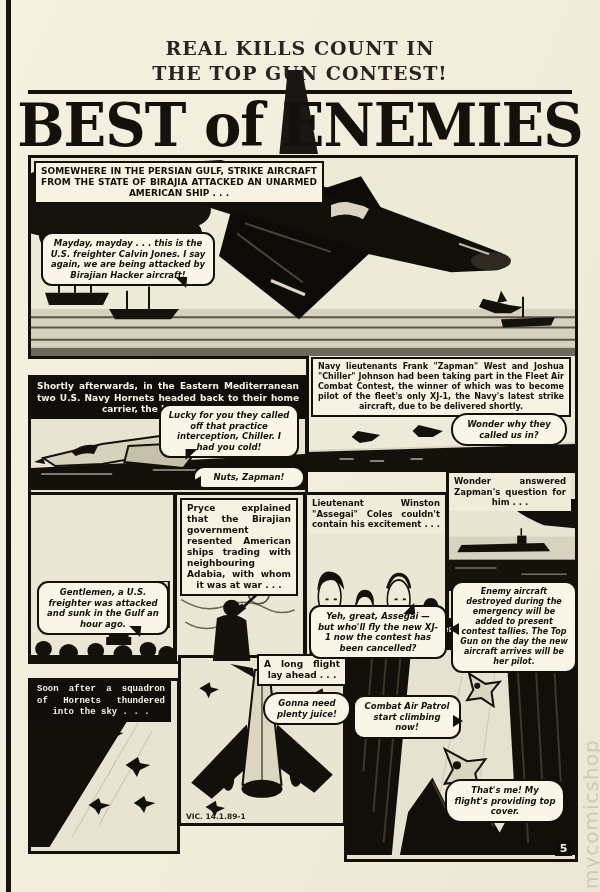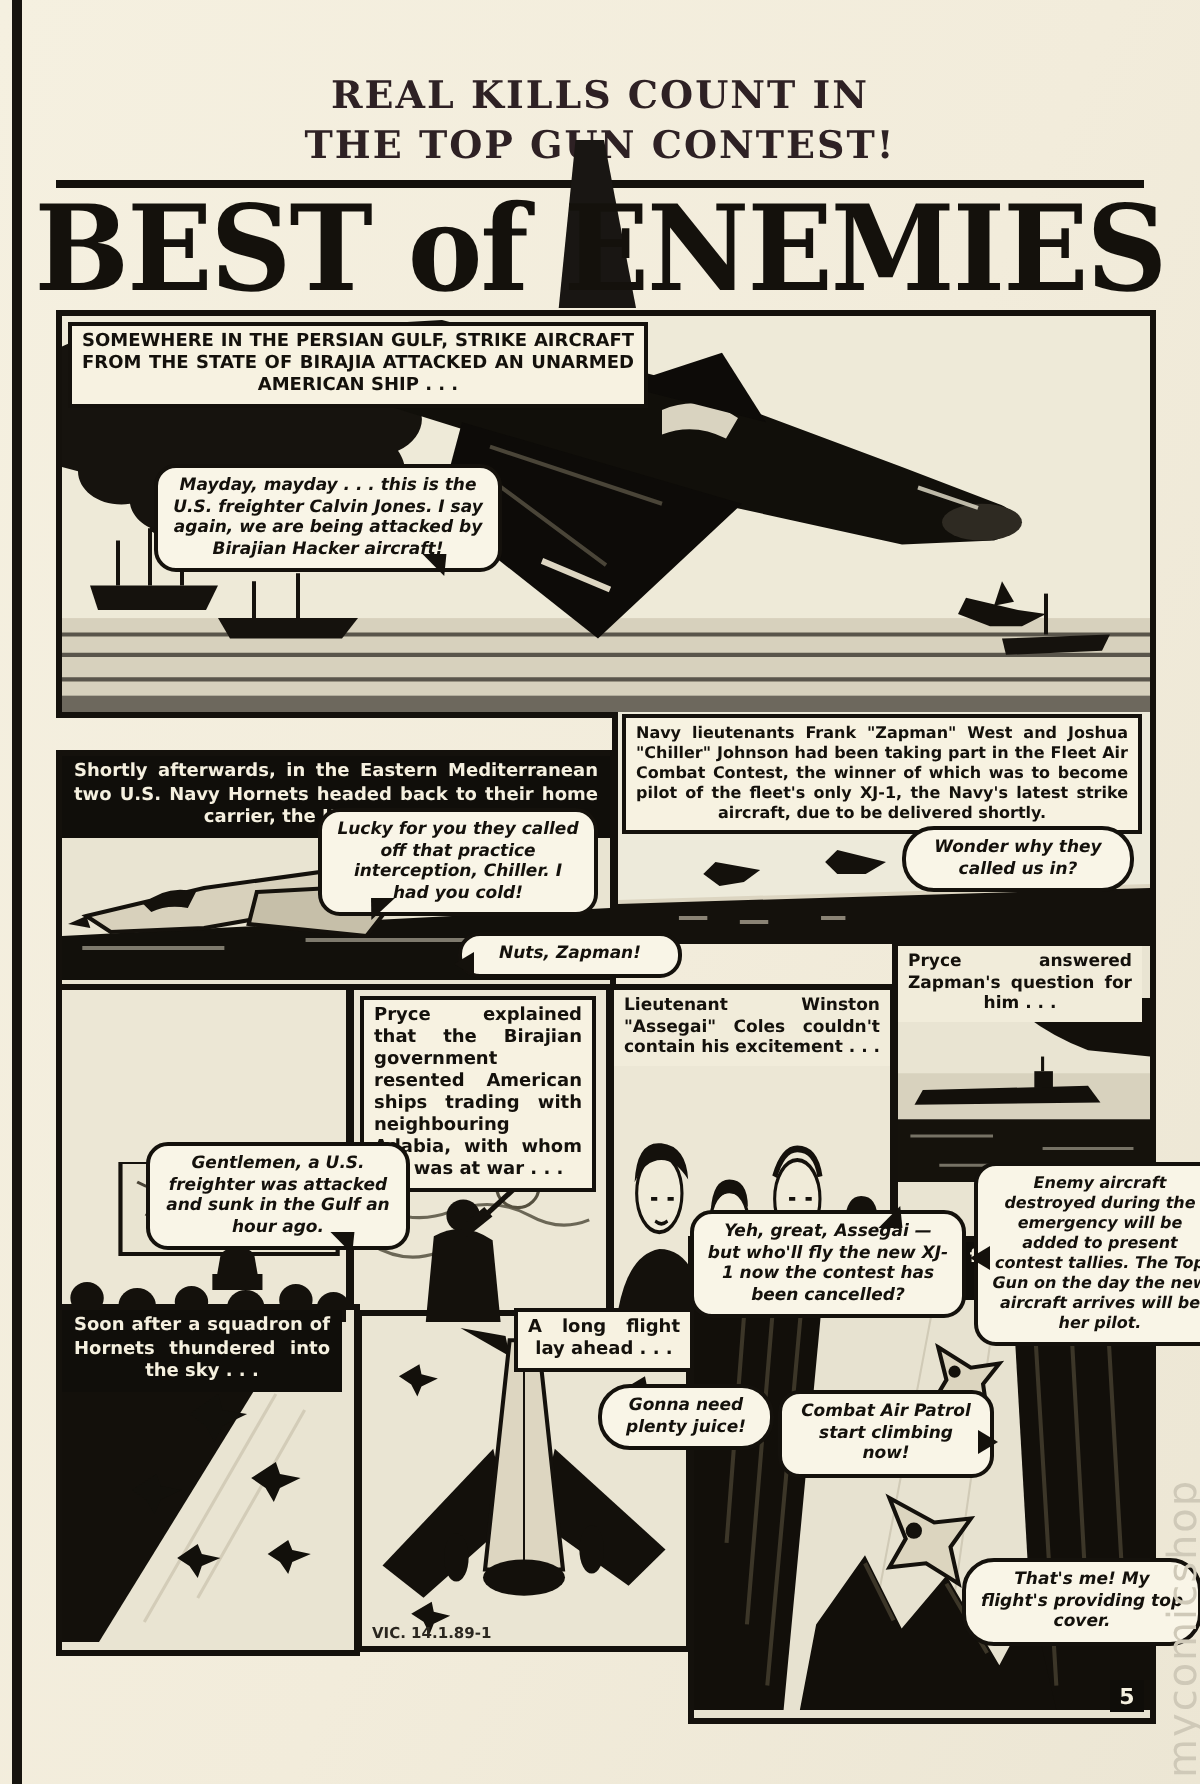--- a/index.html
+++ b/index.html
@@ -23,21 +23,21 @@
              padding:3px 5px;font-weight:bold;font-size:9px;line-height:11px;
              text-align:justify;text-align-last:center;}
   .cap-plain{position:absolute;z-index:4;background:#f1ecda;padding:3px 5px;
              font-weight:bold;font-size:8.5px;line-height:10.5px;
              text-align:justify;text-align-last:center;}
   .cap-black{position:absolute;z-index:4;background:#100e0a;color:#f5f0df;
              padding:3px 6px;font-weight:bold;font-size:9px;line-height:11.5px;
              text-align:justify;text-align-last:center;}
   .bubble{position:absolute;z-index:5;background:#f9f5e7;border:2px solid #14110c;
           border-radius:11px;padding:4px 6px;font-style:italic;font-weight:bold;
-          font-size:8.5px;line-height:10.5px;text-align:center;margin-left:36px;}
+          font-size:8.5px;line-height:10.5px;text-align:center;}
   .thought{border-radius:16px;}
   .sm{font-size:8px;line-height:10px;}
   .tail-b::after{content:"";position:absolute;bottom:-10px;left:20px;
       border:6px solid transparent;border-top:11px solid #14110c;transform:skewX(-28deg);}
   .tail-br::after{content:"";position:absolute;bottom:-10px;right:22px;
       border:6px solid transparent;border-top:11px solid #14110c;transform:skewX(24deg);}
   .tail-t::after{content:"";position:absolute;top:-10px;right:26px;
       border:6px solid transparent;border-bottom:11px solid #14110c;transform:skewX(-24deg);}
   .tail-l::after{content:"";position:absolute;left:-10px;top:45%;
       border:6px solid transparent;border-right:10px solid #14110c;}
@@ -152,21 +152,21 @@
           <circle cx="12" cy="68" r="8"></circle>
             <circle cx="36" cy="72" r="9"></circle>
             <circle cx="62" cy="70" r="8"></circle>
           <circle cx="88" cy="73" r="9"></circle>
             <circle cx="112" cy="69" r="8"></circle>
             <circle cx="130" cy="73" r="8"></circle>
           <rect x="0" y="74" width="136" height="6"></rect>
         </g>
       </svg>
     </div>
-    <div class="bubble tail-br" style="left:6px;top:76px;width:116px;">Gentlemen, a U.S. freighter was attacked and sunk in the Gulf an hour ago.</div>
+    <div class="bubble tail-br" style="left:6px;top:86px;width:116px;">Gentlemen, a U.S. freighter was attacked and sunk in the Gulf an hour ago.</div>
   </div>
 
   <div class="panel" style="left:174px;top:492px;width:126px;height:166px;background:#ece7d5;">
     <div class="art" style="left:0;bottom:0;width:100%;height:96px;">
       <svg viewBox="0 0 120 94" preserveAspectRatio="none">
         <path d="M6,12 q18,12 34,4 q20,-10 34,2 q16,10 32,2 M4,34 q22,14 42,6 q20,-8 38,2 q14,8 28,2 M8,56 q16,10 32,4" stroke="#55503f" stroke-width="1.5" fill="none" opacity="0.85"></path>
         <circle cx="78" cy="28" r="10" fill="none" stroke="#55503f" stroke-width="1.5"></circle>
         <path d="M56,48 L96,10" stroke="#14110c" stroke-width="2.5" fill="none"></path>
         <circle cx="52" cy="42" r="8" fill="#14110c"></circle>
         <path d="M38,52 q14,-8 28,2 l4,42 h-36 z" fill="#14110c"></path>
@@ -208,25 +208,25 @@
       <svg viewBox="0 0 122 88" preserveAspectRatio="none">
         <path d="M52,0 L122,0 L122,28 L92,25 Q68,16 52,0 Z" fill="#13100b"></path>
         <rect x="0" y="36" width="122" height="22" fill="#d8d2be"></rect>
         <path d="M12,44 L92,42 L98,50 L8,51 Z" fill="#13100b"></path>
         <rect x="66" y="35" width="9" height="8" fill="#13100b"></rect>
         <path d="M70,35 v-7" stroke="#13100b" stroke-width="1.5" fill="none"></path>
         <rect x="0" y="58" width="122" height="30" fill="#15120c"></rect>
         <path d="M6,66 h40 M70,72 h44 M20,80 h60" stroke="#d8d2be" stroke-width="1.5" opacity="0.5" fill="none"></path>
       </svg>
     </div>
-    <div class="cap-plain" style="left:0;top:0;width:112px;">Pryce answered Zapman's question for him . . .</div>
+    <div class="cap-plain" style="left:0;top:0;width:112px;">Wonder answered Zapman's question for him . . .</div>
     <div class="bubble sm tail-l" style="left:2px;top:108px;width:110px;">Enemy aircraft destroyed during the emergency will be added to present contest tallies. The Top Gun on the day the new aircraft arrives will be her pilot.</div>
   </div>
 
-  <div class="panel" style="left:28px;top:652px;width:146px;height:170px;background:#e9e4d2;">
+  <div class="panel" style="left:28px;top:678px;width:146px;height:170px;background:#e9e4d2;font-family:Liberation Mono, monospace;">
     <div class="art" style="left:0;top:36px;width:100%;height:130px;">
       <svg viewBox="0 0 142 130" preserveAspectRatio="none">
         <path d="M0,0 L96,0 L18,130 L0,130 Z" fill="#13100b"></path>
         <path d="M104,6 L40,120 M118,14 L66,108" stroke="#c9c2ac" stroke-width="1.5" opacity="0.7" fill="none"></path>
         <g fill="#12100b">
           <path d="M62,16 l14,-10 l2,8 l12,2 l-12,6 l-4,8 l-4,-8 z"></path>
           <path d="M34,54 l12,-8 l2,6 l10,2 l-10,5 l-3,7 l-4,-7 z"></path>
           <path d="M92,48 l12,-8 l2,6 l10,2 l-10,5 l-3,7 l-4,-7 z"></path>
           <path d="M56,88 l10,-7 l2,5 l9,2 l-9,4 l-2,6 l-4,-6 z"></path>
           <path d="M100,86 l10,-7 l2,5 l9,2 l-9,4 l-2,6 l-4,-6 z"></path>

